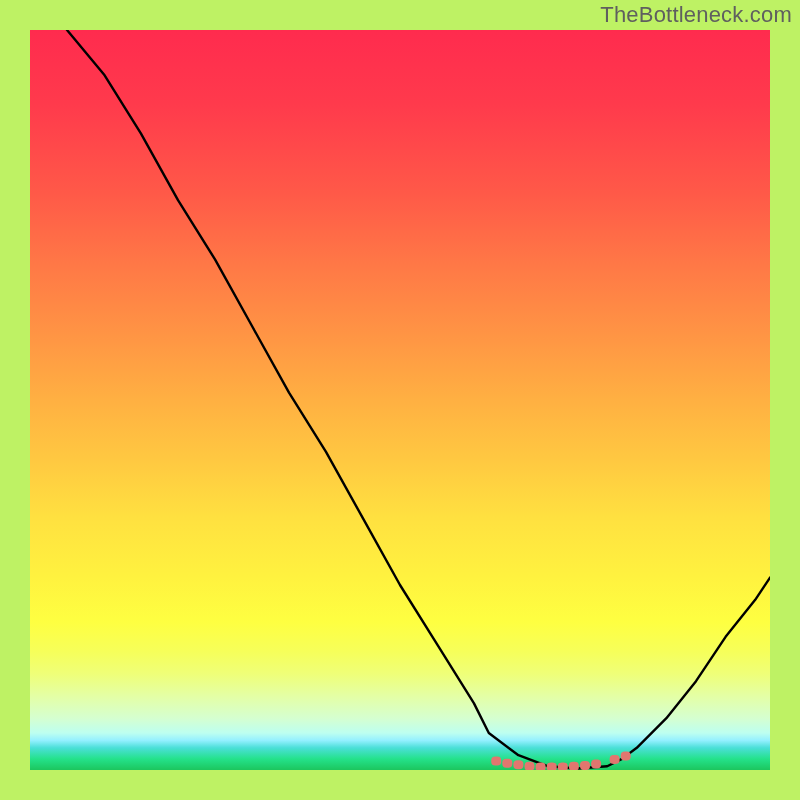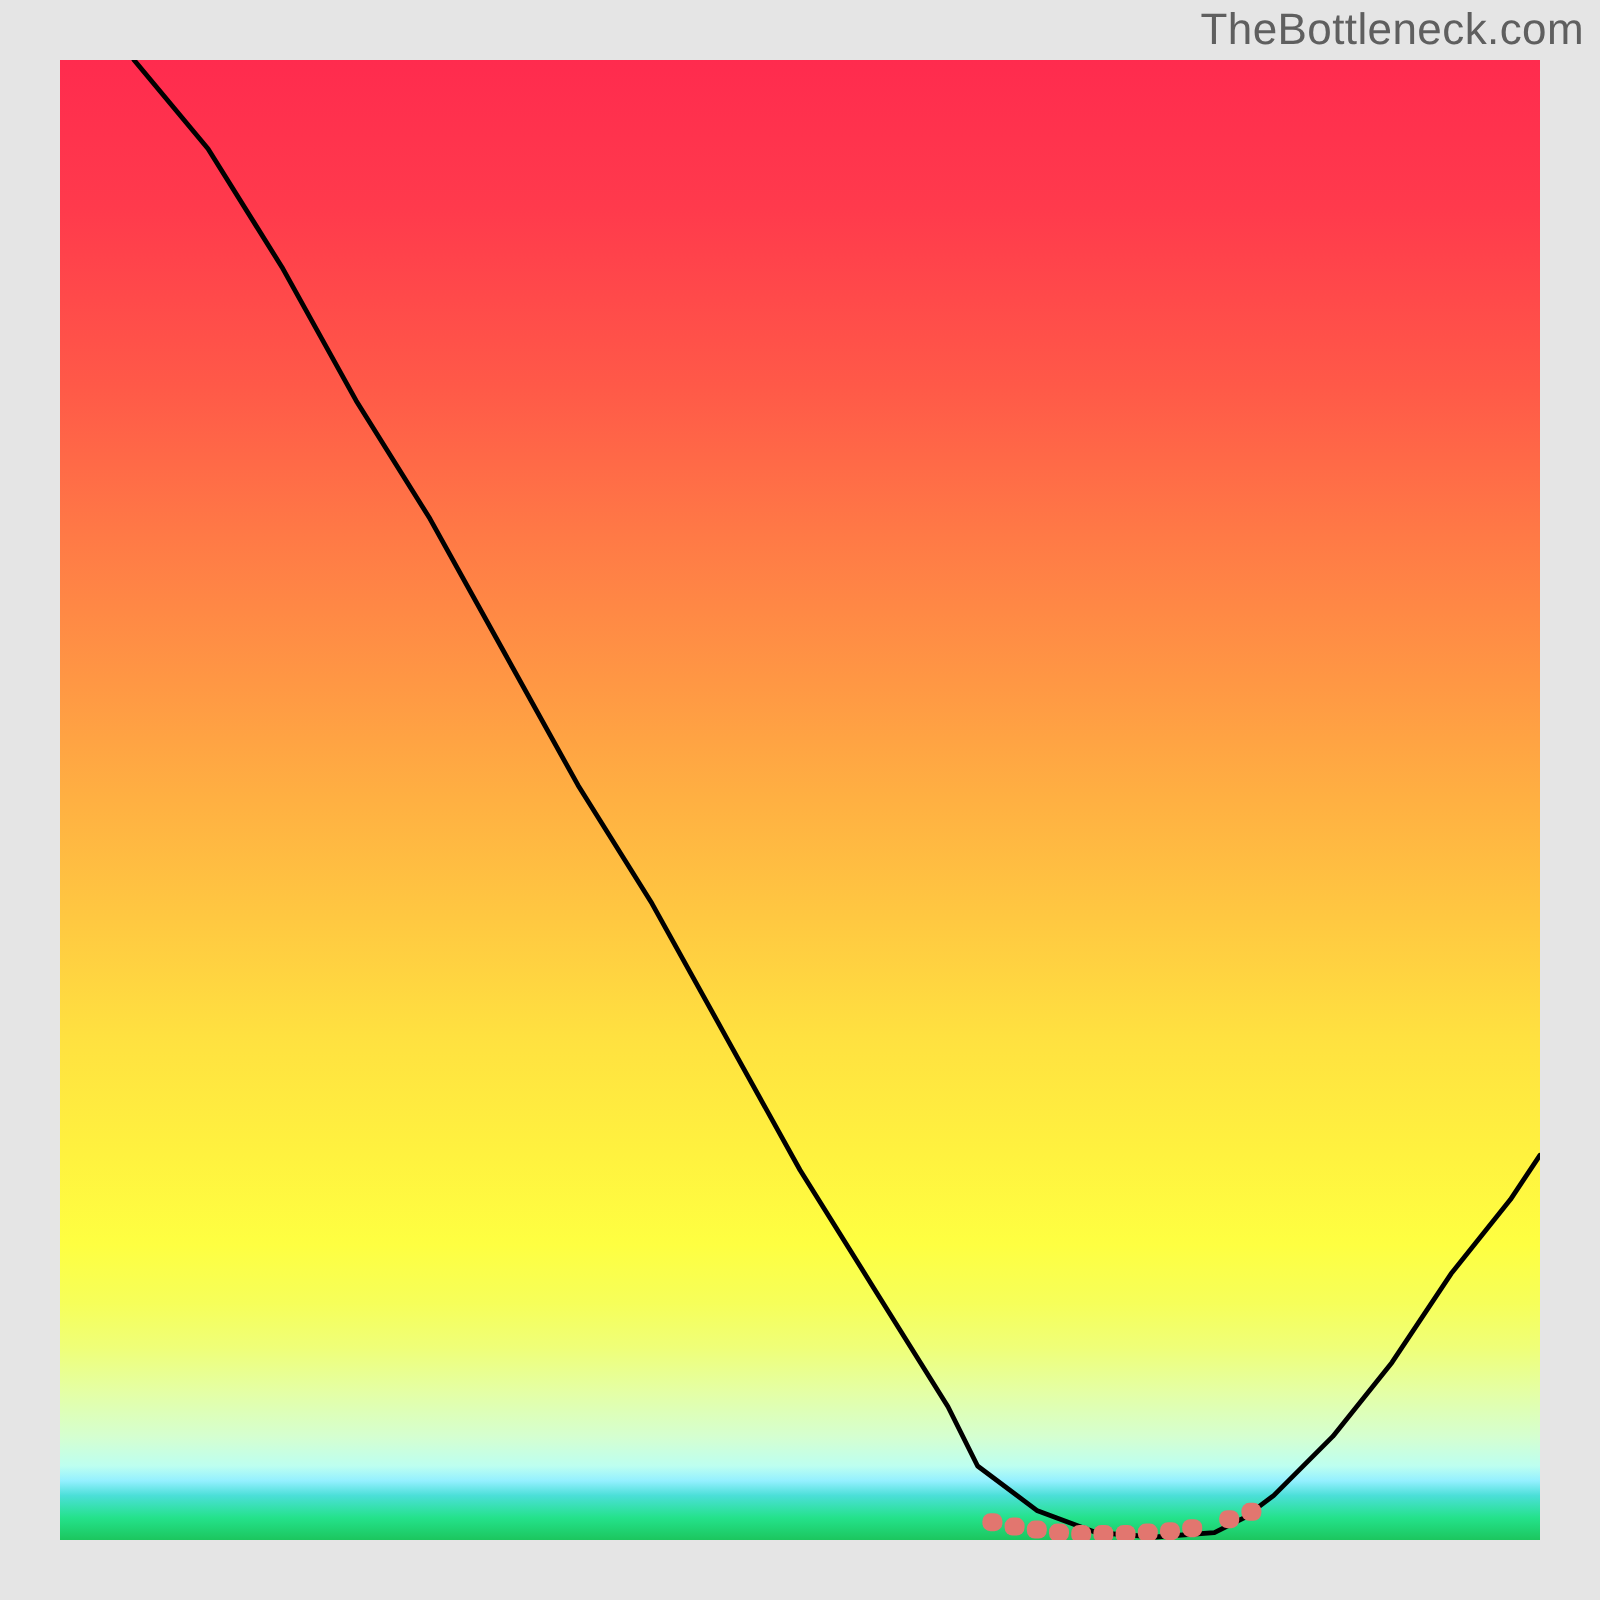--- a/index.html
+++ b/index.html
@@ -8,21 +8,21 @@
     width: 800px;
     height: 800px;
     background: #000;
     overflow: hidden;
     font-family: Arial, Helvetica, sans-serif;
   }
   .outer {
     position: relative;
     width: 800px;
     height: 800px;
-    background: #e5e5e5;
+    background: #bef264;
   }
   .watermark {
     position: absolute;
     top: 2px;
     right: 8px;
     font-size: 22px;
     font-weight: 500;
     color: #5f5f5f;
     letter-spacing: 0.2px;
     z-index: 10;

